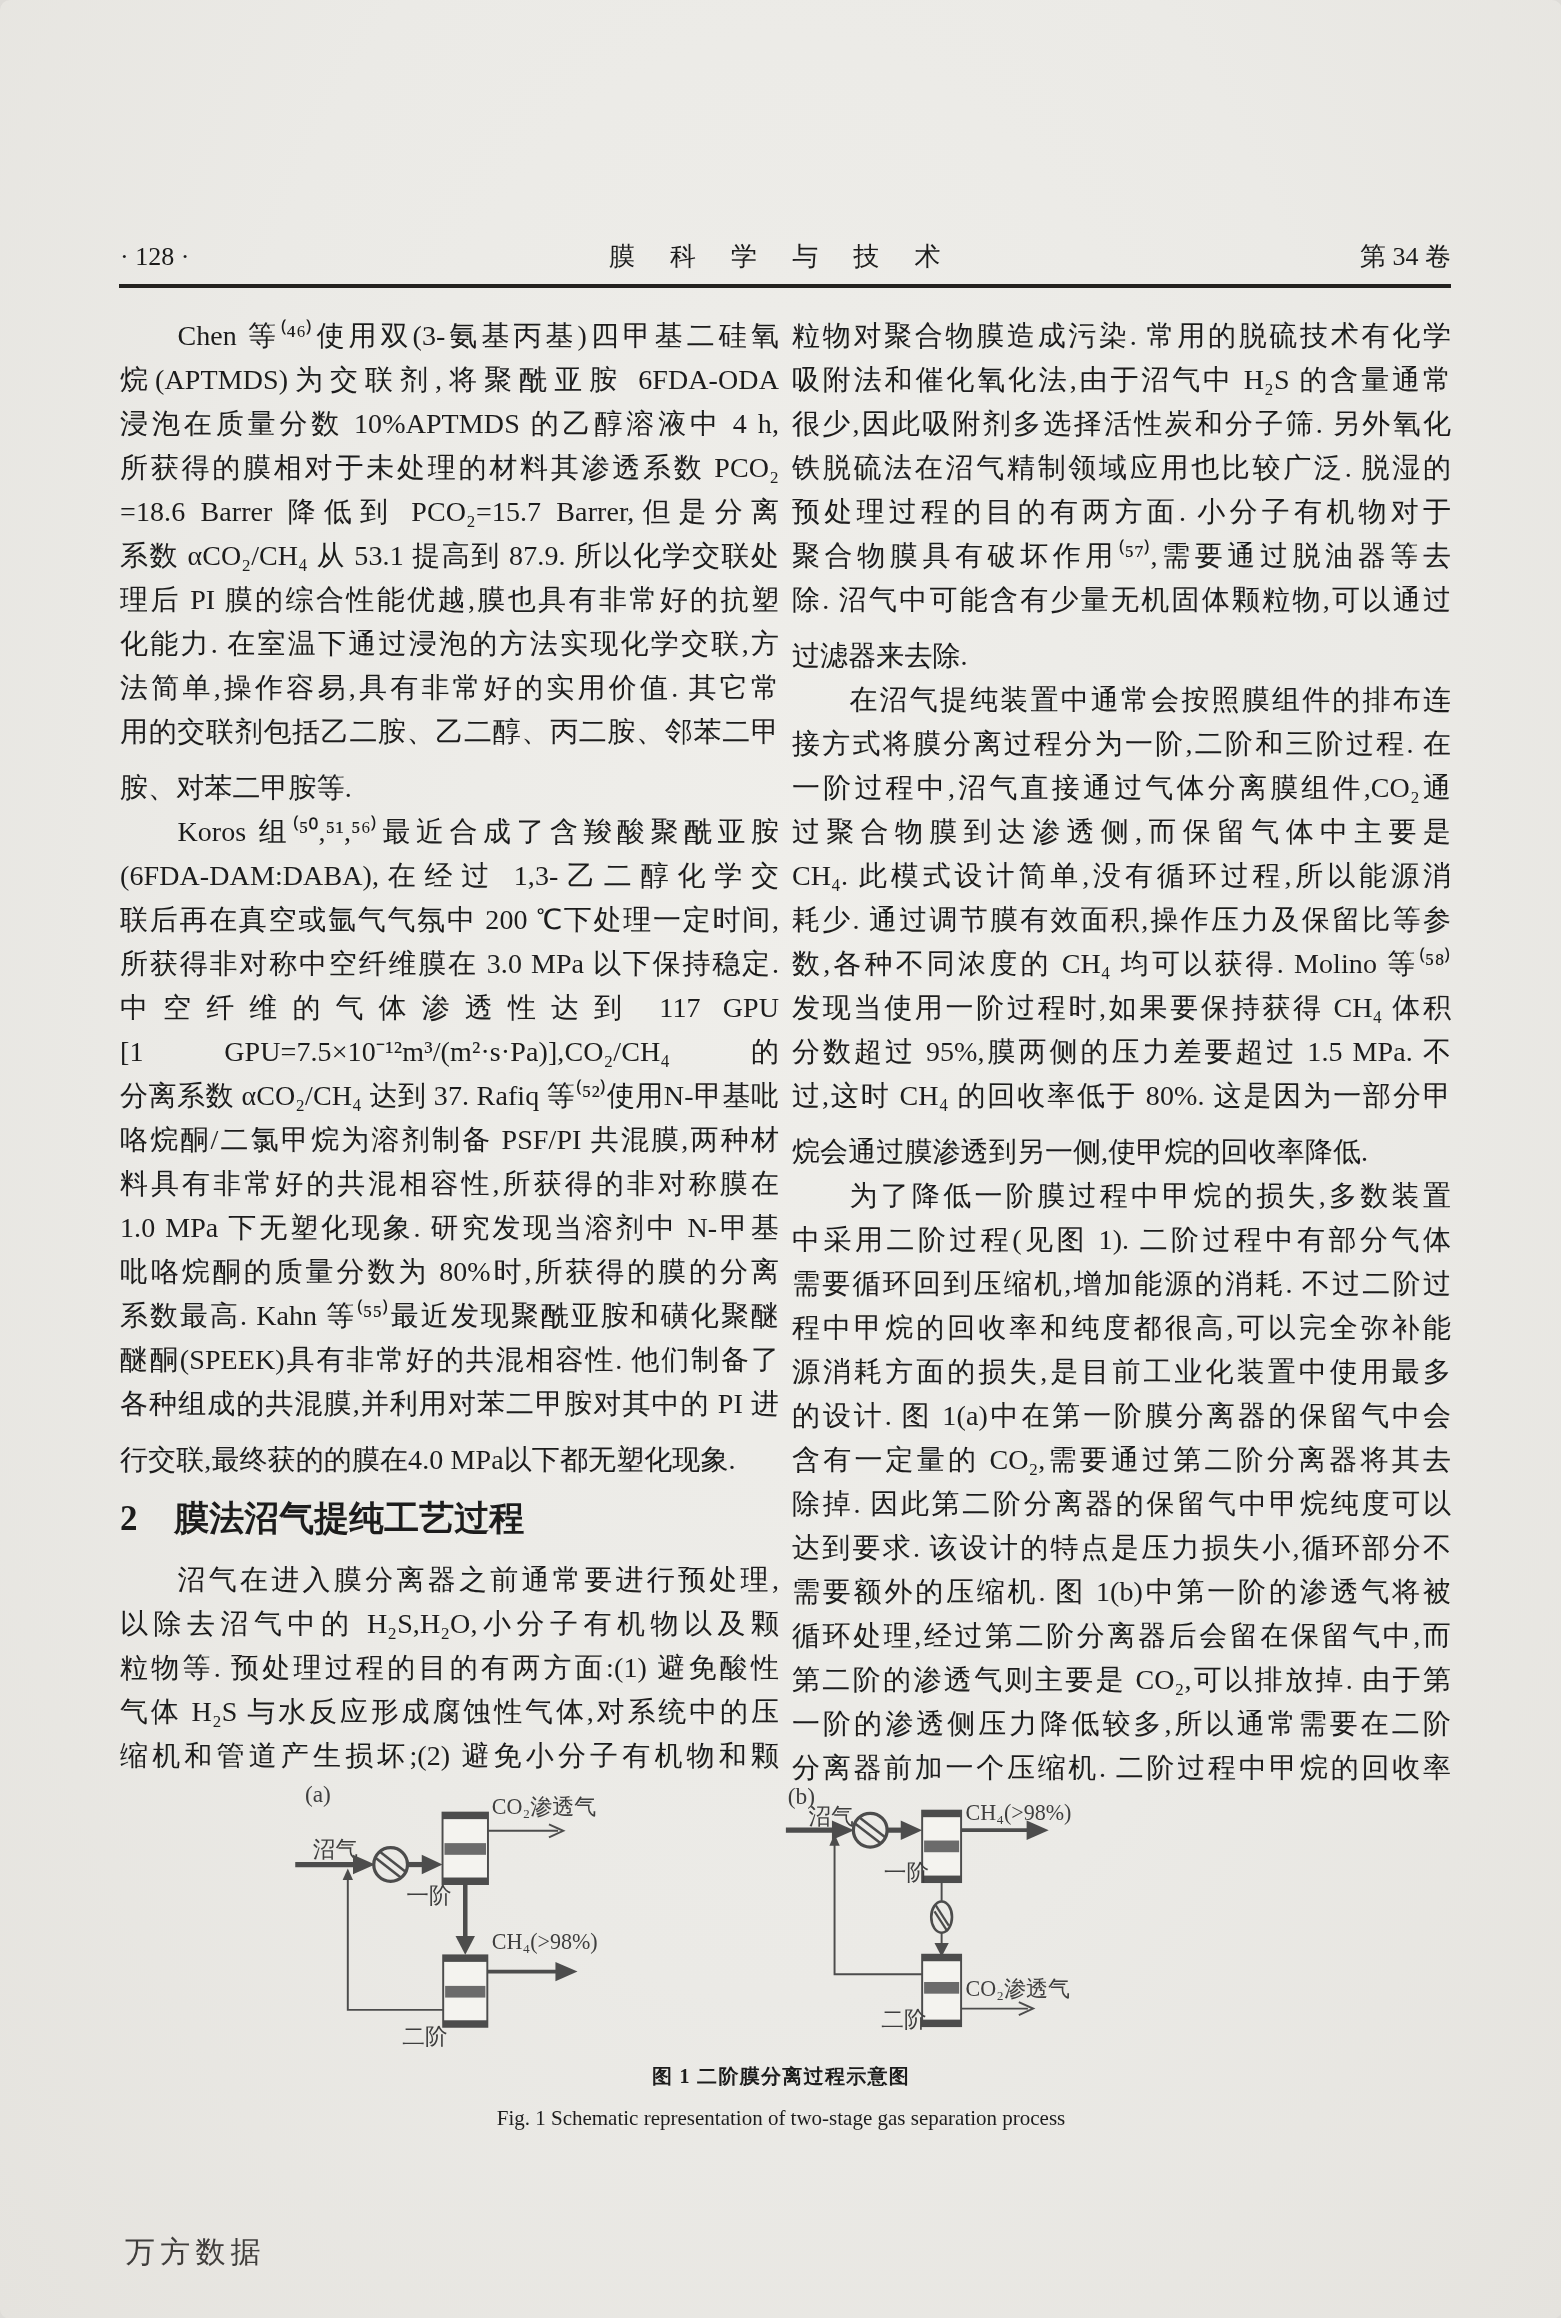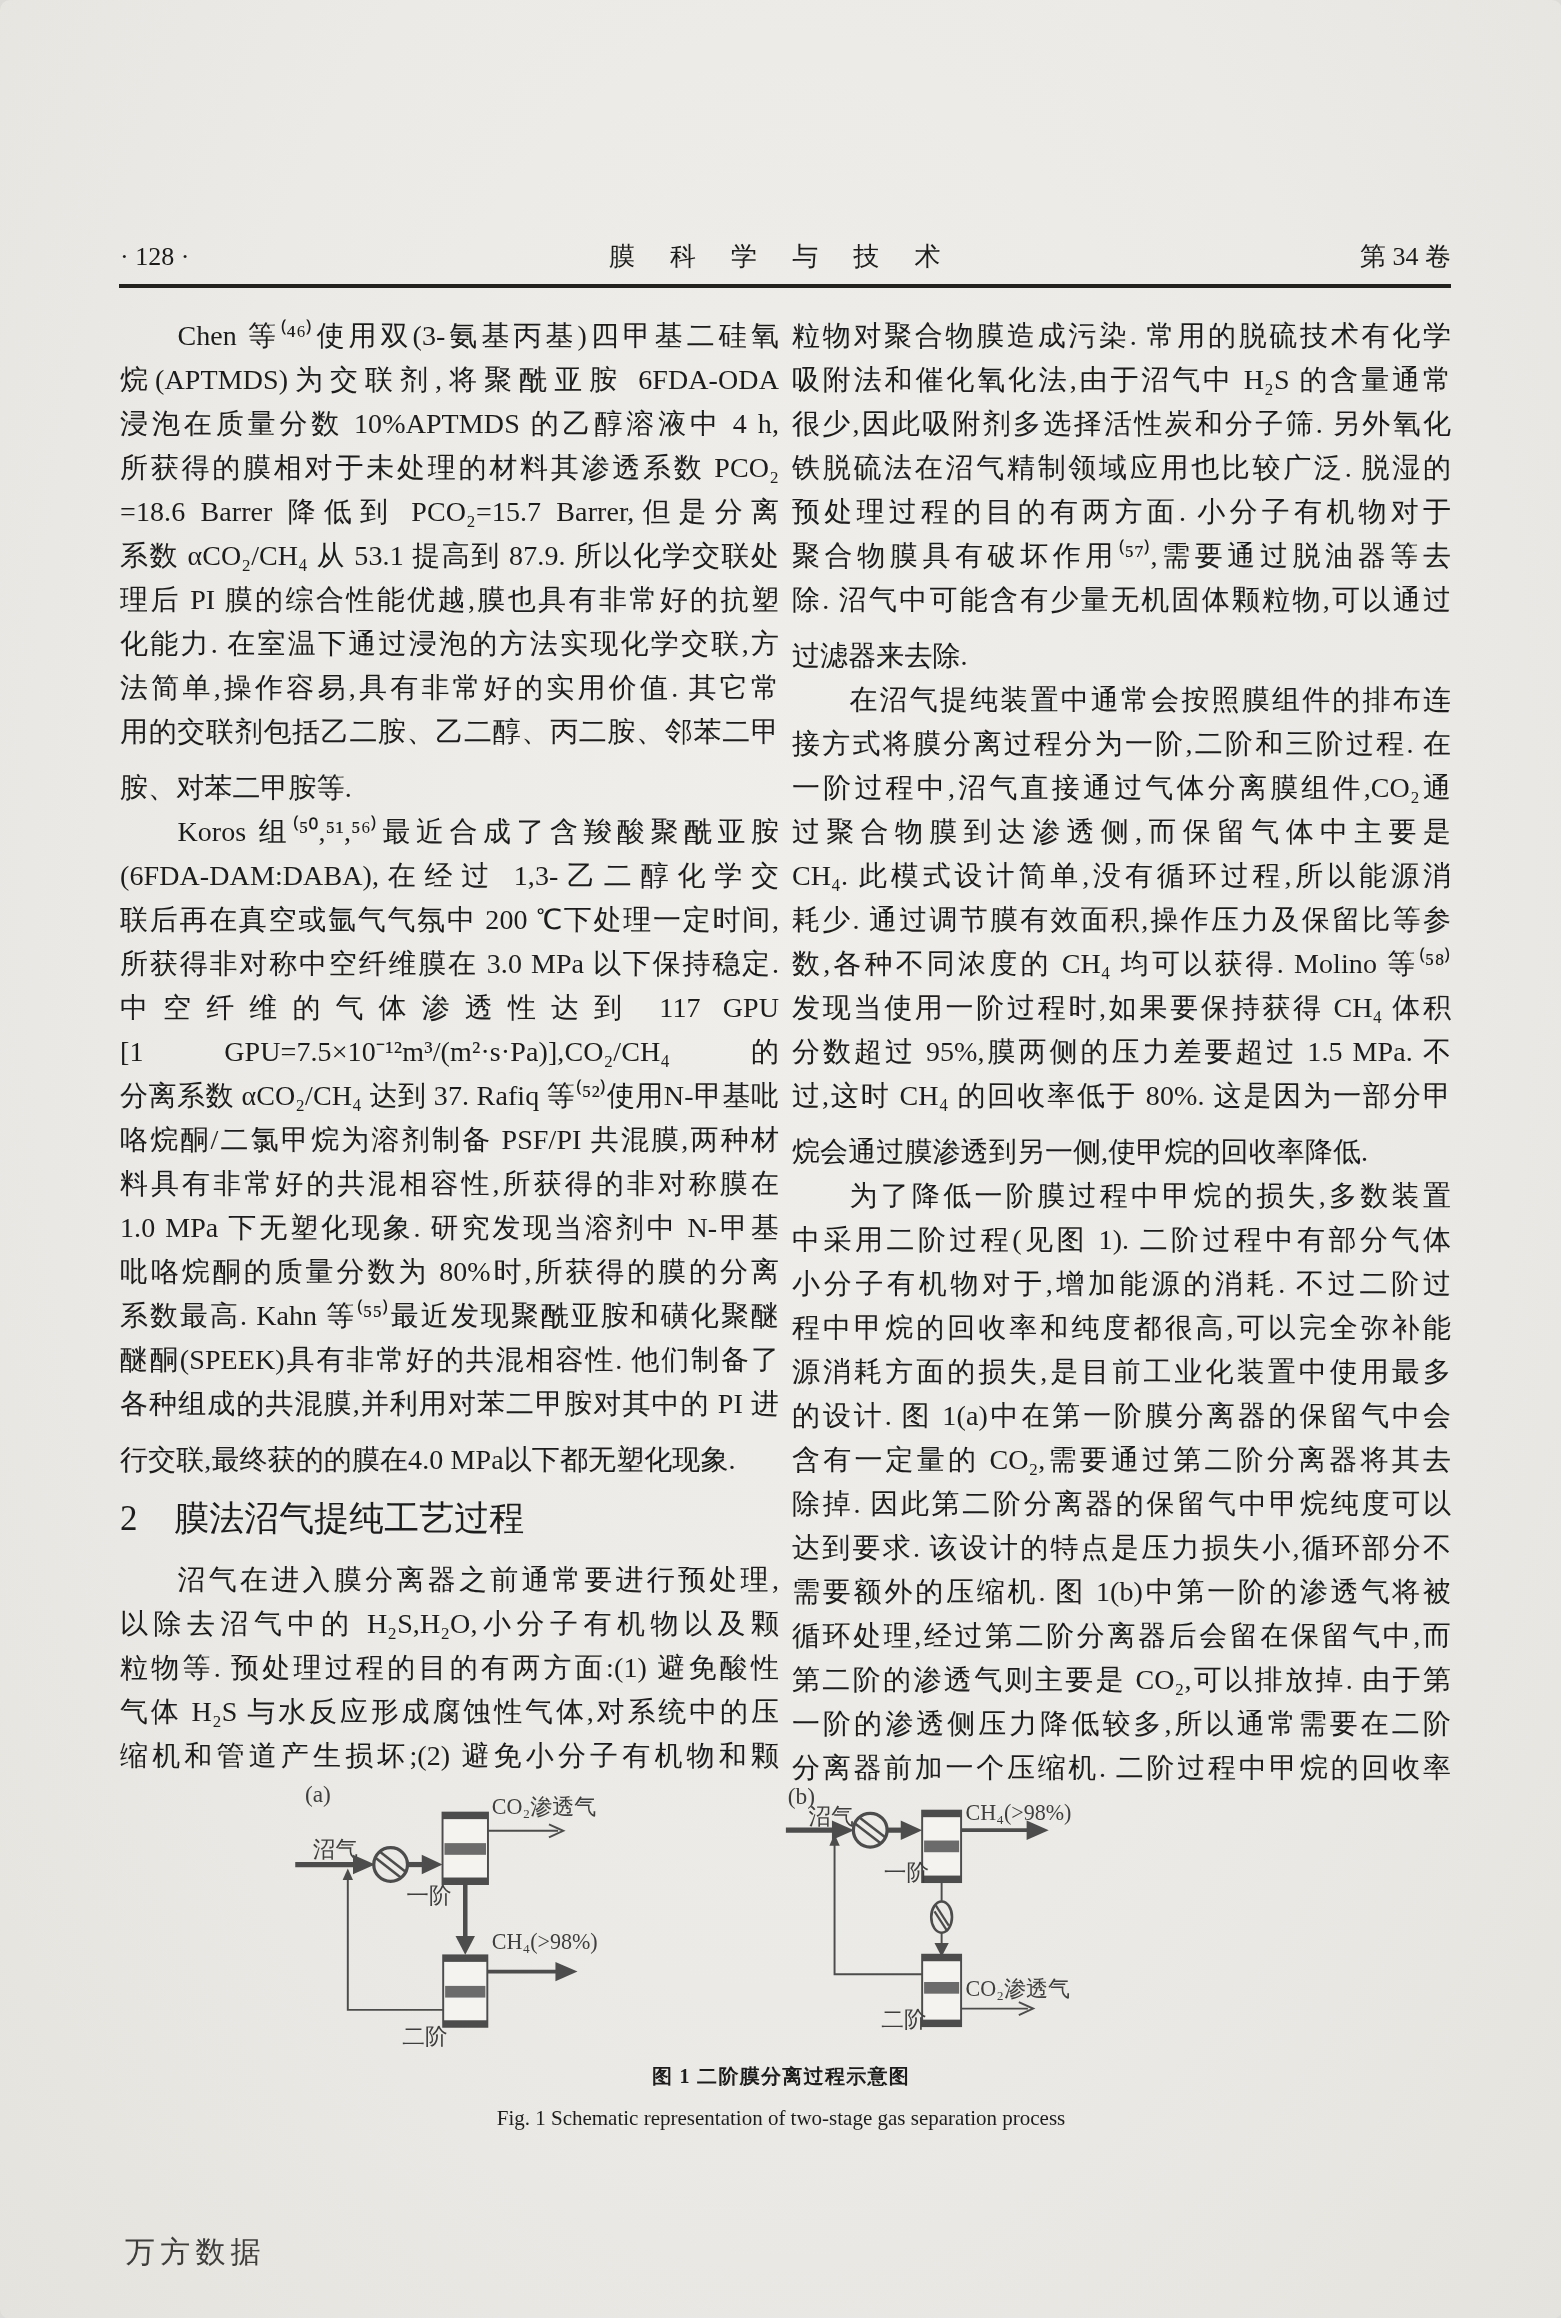--- a/index.html
+++ b/index.html
@@ -24,21 +24,21 @@
   .col { position:absolute; top:314px; width:659px; font-size:28px; line-height:44px; }
   .col.left  { left:120px; }
   .col.right { left:792px; }
   .line { text-align:justify; text-align-last:justify; height:44px; overflow:hidden; letter-spacing:0.1px; }
   .para { margin:0;font-family:Liberation Serif, serif; }
   .para.indent > .line:first-child { text-indent:2.05em; }
   .para:not(.cont) > .line:last-child { text-align-last:left;margin-top:12px; }
 
   .sec-head {
     margin:10.4px 0 13px 0; height:53px; line-height:53px;
-    font-size:35px; font-weight:normal; overflow:hidden; white-space:nowrap;
+    font-size:35px; font-weight:bold; overflow:hidden; white-space:nowrap;
   }
   .sec-head .sec-num { margin-right:1.05em; }
 
   
   .panel { position:absolute; }
   .panel-a { left:279px;  top:1775px; }
   .panel-b { left:776px; top:1775px; }
   svg text { font-family:"Liberation Serif","DejaVu Serif",serif; fill:#3e3e3e; }
   .cap { position:absolute; left:0; width:1562px; text-align:center; }
   .cap-zh { top:2063px; font-size:20px; font-weight:600; letter-spacing:1.3px; }
@@ -121,21 +121,21 @@
         <div class="line">耗少. 通过调节膜有效面积,操作压力及保留比等参</div>
         <div class="line">数,各种不同浓度的 CH₄ 均可以获得. Molino 等⁽⁵⁸⁾</div>
         <div class="line">发现当使用一阶过程时,如果要保持获得 CH₄ 体积</div>
         <div class="line">分数超过 95%,膜两侧的压力差要超过 1.5 MPa. 不</div>
         <div class="line">过,这时 CH₄ 的回收率低于 80%. 这是因为一部分甲</div>
         <div class="line">烷会通过膜渗透到另一侧,使甲烷的回收率降低.</div>
       </div>
     <div class="para indent cont">
         <div class="line">为了降低一阶膜过程中甲烷的损失,多数装置</div>
         <div class="line">中采用二阶过程(见图 1). 二阶过程中有部分气体</div>
-        <div class="line">小分子有机物对于,增加能源的消耗. 不过二阶过</div>
+        <div class="line">需要循环回到压缩机,增加能源的消耗. 不过二阶过</div>
         <div class="line">程中甲烷的回收率和纯度都很高,可以完全弥补能</div>
         <div class="line">源消耗方面的损失,是目前工业化装置中使用最多</div>
         <div class="line">的设计. 图 1(a)中在第一阶膜分离器的保留气中会</div>
         <div class="line">含有一定量的 CO₂,需要通过第二阶分离器将其去</div>
         <div class="line">除掉. 因此第二阶分离器的保留气中甲烷纯度可以</div>
         <div class="line">达到要求. 该设计的特点是压力损失小,循环部分不</div>
         <div class="line">需要额外的压缩机. 图 1(b)中第一阶的渗透气将被</div>
         <div class="line">循环处理,经过第二阶分离器后会留在保留气中,而</div>
         <div class="line">第二阶的渗透气则主要是 CO₂,可以排放掉. 由于第</div>
         <div class="line">一阶的渗透侧压力降低较多,所以通常需要在二阶</div>

